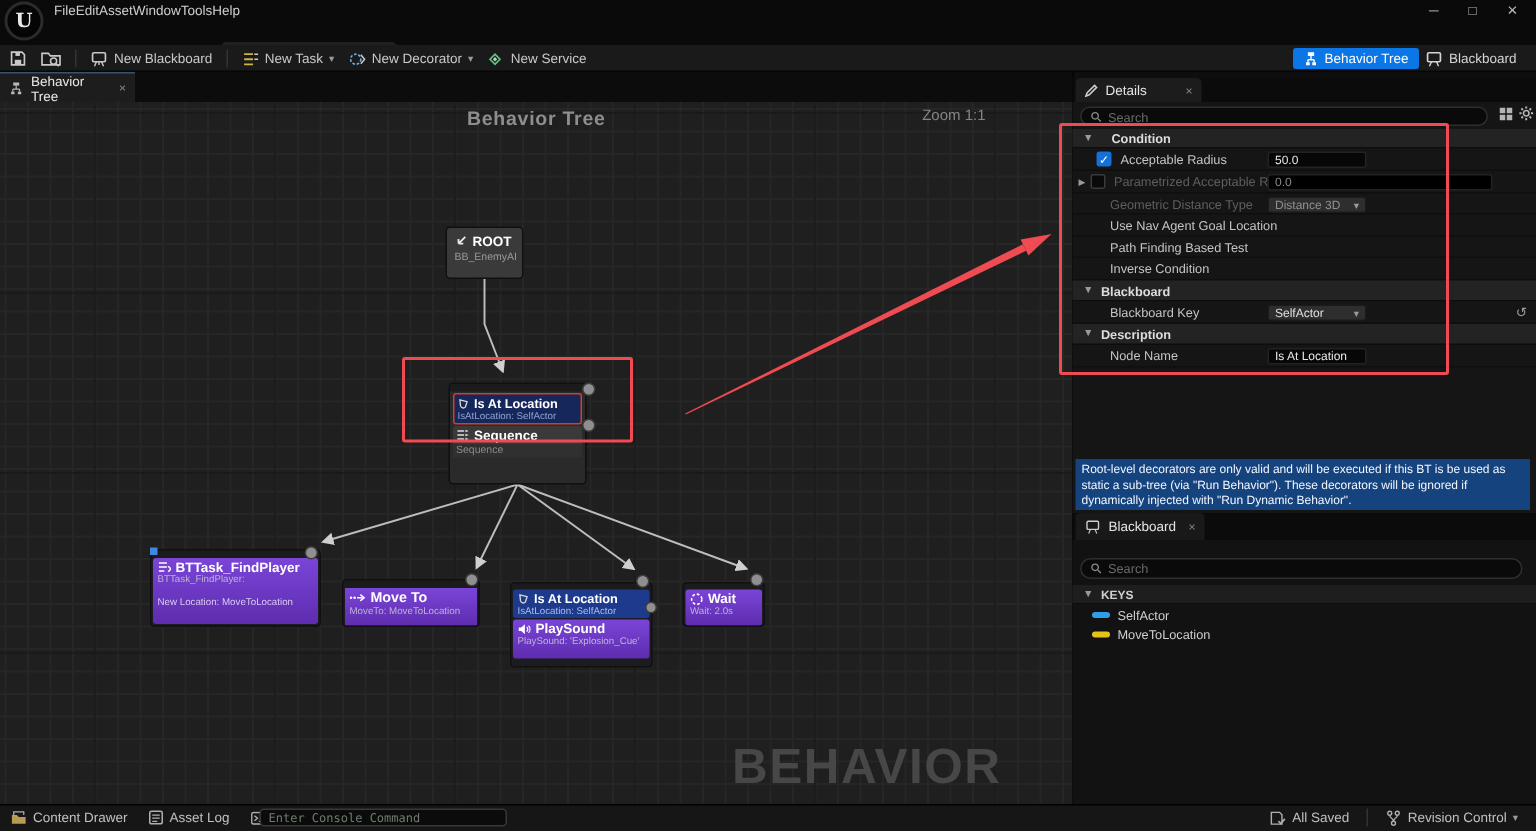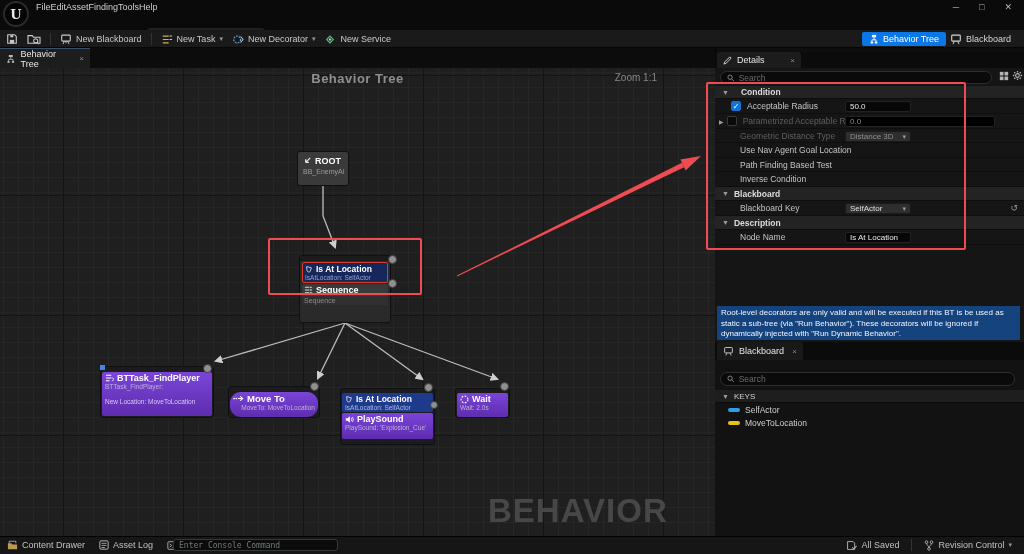--- a/index.html
+++ b/index.html
@@ -98,21 +98,21 @@
   .drop { position:absolute; height:11px; background:#2e2e2e; border:1px solid #1a1a1a; border-radius:2px;
           color:#e0e0e0; font-size:8px; display:flex; align-items:center; justify-content:space-between; padding:0 4px; }
   .note { left:717px; top:306px; width:303px; height:34px; background:#15437e; color:#f2f6ff;
           font-size:8px; line-height:10.5px; padding:2px 4px; }
   .bb-tabstrip { left:715px; top:342px; width:309px; height:18px; background:#0b0b0b; }
   .bb-tab { left:717px; top:342px; width:86px; height:18px; background:#191919; gap:5px; font-size:9px;
             color:#e5e5e5; padding:0 6px; border-radius:3px 3px 0 0; }
   .bb-tab .close { margin-left:auto; color:#8a8a8a; font-size:8px; }
   .bb-body { left:715px; top:360px; width:309px; height:176px; background:#121212; }
   .keyshead { left:715px; top:390px; width:309px; height:13px; background:#1e1e1e; display:flex;
-              align-items:center; gap:5px; padding-left:7px; font-size:8px; font-weight:normal; color:#d0d0d0;
+              align-items:center; gap:5px; padding-left:7px; font-size:8px; font-weight:bold; color:#d0d0d0;
               border-bottom:1px solid #0c0c0c; }
   .keyrow { position:absolute; display:flex; align-items:center; gap:5px; font-size:8.5px; color:#cfcfcf; }
   .keypill { width:12px; height:4px; border-radius:2px; }
 
   
   .statusbar { left:0; top:536px; width:1024px; height:18px; background:#161616; border-top:1px solid #010101; }
   .sbitem { display:flex; align-items:center; gap:4px; font-size:9px; color:#c0c0c0; }
   .console { position:absolute; left:173px; top:539px; width:165px; height:12px; background:#0b0b0b;
              border:1px solid #383838; border-radius:3px; display:flex; align-items:center; padding:0 5px; }
   .console input { background:transparent; border:none; outline:none; width:100%;
@@ -122,21 +122,21 @@
 </head>
 <body>
 
 <div id="app">
 
   <div class="abs titlebar">
     <div class="abs flex menus">
       <span>File</span>
       <span>Edit</span>
       <span>Asset</span>
-      <span>Finding</span>
+      <span>Window</span>
       <span>Tools</span>
       <span>Help</span>
     </div>
     <div class="abs flex wincontrols">
       <span>─</span>
       <span>□</span>
       <span>✕</span>
     </div>
   </div>
   <div class="abs logo">U</div>
@@ -301,21 +301,21 @@
         </div>
         <div class="nsub" style="font-size:6.5px;">BTTask_FindPlayer:</div>
         <div class="nsub" style="font-size:6.5px;margin-top:8px;color:#d9cbf4;">New Location: MoveToLocation</div>
       </div>
     </div>
     <div class="bluechip" style="left:100px;top:297px;"></div>
     <div class="pin" style="left:203px;top:296px;"></div>
 
     <div class="node" style="left:228px;top:318px;width:92px;height:32px;background:#1c1c20;">
       <div class="nbar"></div>
-      <div class="purple" style="height:25px;margin:0 1px;border-radius:11px;padding:1px 3px;text-align:right;">
+      <div class="purple" style="height:25px;margin:0 1px;border-radius:0;padding:1px 3px;">
         <div class="ntitle" style="font-size:9.5px;">
           <svg width="11" height="7" viewBox="0 0 13 8">
               <circle cx="1.2" cy="4" r="1" fill="#fff"></circle>
               <circle cx="4" cy="4" r="1" fill="#fff"></circle>
               <path d="M6 4 h4 M8.5 1.5 L11.5 4 L8.5 6.5" fill="none" stroke="#fff" stroke-width="1.2"></path>
             </svg>
           <span>Move To</span>
         </div>
         <div class="nsub" style="font-size:6.5px;">MoveTo: MoveToLocation</div>
       </div>

